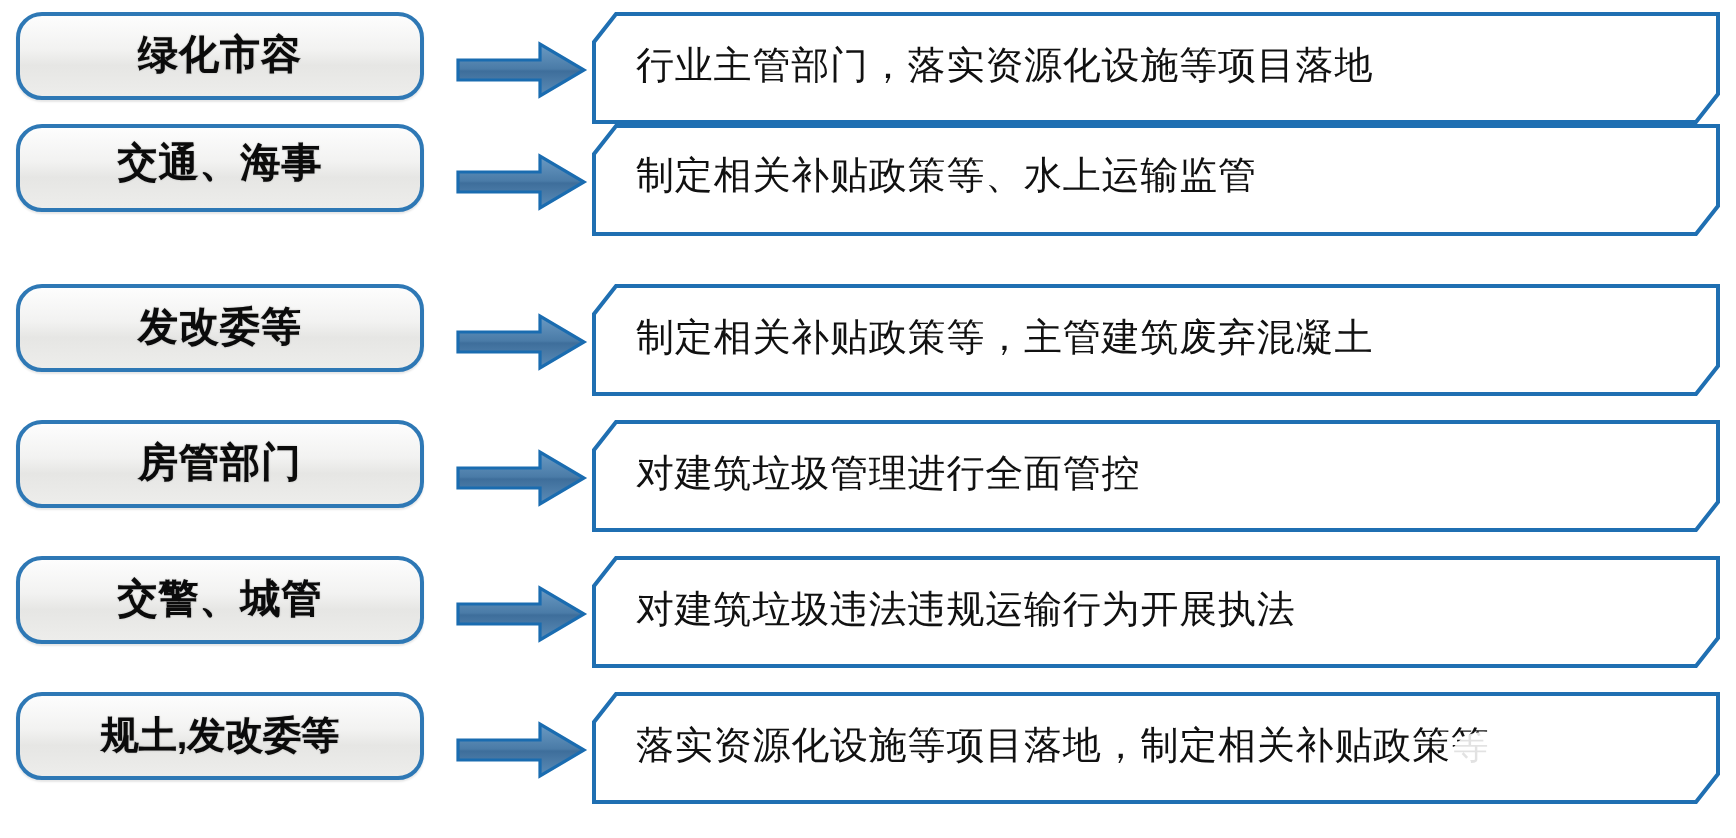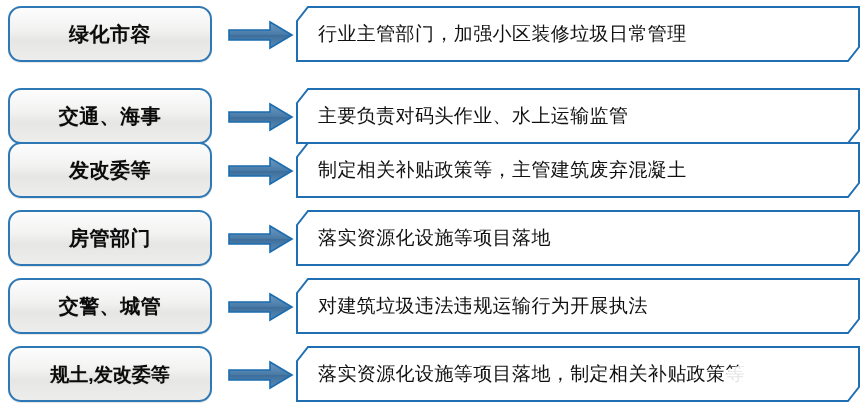--- a/index.html
+++ b/index.html
@@ -26,21 +26,21 @@
     width: 868px;
     height: 58px;
   }
 
   
   .dept-box {
     position: absolute;
     left: 8px;
     top: 0;
     width: 204px;
-    height: 56px;
+    height: 44px;
     box-sizing: border-box;
     border: 2px solid #2e78b5;
     border-radius: 13px;
     background: linear-gradient(to bottom, #fdfdfd 0%, #f2f2f1 42%, #e6e6e4 62%, #ededeb 100%);
     display: flex;
     align-items: center;
     justify-content: center;
     box-shadow: 0 1px 1px rgba(0,0,0,0.10);
   }
   .dept-label {
@@ -146,38 +146,38 @@
             <stop offset="100%" stop-color="#5c8db8"></stop>
           </linearGradient>
         </defs>
         <path d="M1,10 L42,10 L42,2 L64,15 L42,28 L42,20 L1,20 Z" fill="url(#ag1)" stroke="#1a6cb0" stroke-width="1.6" stroke-linejoin="miter"></path>
       </svg>
     </div>
     <div class="desc-box">
       <svg width="564" height="56" viewBox="0 0 564 56">
         <path d="M12,1 L563,1 L563,41 L552,55 L1,55 L1,15 Z" fill="#ffffff" stroke="#1f6fb2" stroke-width="2" stroke-linejoin="miter"></path>
       </svg>
-      <div class="desc-text">行业主管部门，加强小区装修垃圾日常管理</div>
-    </div>
-  </div>
-
-  <div class="row" style="top:88px;">
+      <div class="desc-text">行业主管部门，落实资源化设施等项目落地</div>
+    </div>
+  </div>
+
+  <div class="row" style="top:62px;font-family:Liberation Mono, monospace;">
     <div class="dept-box">
       <span class="dept-label">交通、海事</span>
     </div>
     <div class="arrow-wrap">
       <svg width="66" height="30" viewBox="0 0 66 30">
         <path d="M1,10 L42,10 L42,2 L64,15 L42,28 L42,20 L1,20 Z" fill="url(#ag1)" stroke="#1a6cb0" stroke-width="1.6" stroke-linejoin="miter"></path>
       </svg>
     </div>
     <div class="desc-box">
       <svg width="564" height="56" viewBox="0 0 564 56">
         <path d="M12,1 L563,1 L563,41 L552,55 L1,55 L1,15 Z" fill="#ffffff" stroke="#1f6fb2" stroke-width="2" stroke-linejoin="miter"></path>
       </svg>
-      <div class="desc-text">主要负责对码头作业、水上运输监管</div>
+      <div class="desc-text">制定相关补贴政策等、水上运输监管</div>
     </div>
   </div>
 
   <div class="row" style="top:142px;">
     <div class="dept-box">
       <span class="dept-label">发改委等</span>
     </div>
     <div class="arrow-wrap">
       <svg width="66" height="30" viewBox="0 0 66 30">
         <path d="M1,10 L42,10 L42,2 L64,15 L42,28 L42,20 L1,20 Z" fill="url(#ag1)" stroke="#1a6cb0" stroke-width="1.6" stroke-linejoin="miter"></path>
@@ -197,21 +197,21 @@
     </div>
     <div class="arrow-wrap">
       <svg width="66" height="30" viewBox="0 0 66 30">
         <path d="M1,10 L42,10 L42,2 L64,15 L42,28 L42,20 L1,20 Z" fill="url(#ag1)" stroke="#1a6cb0" stroke-width="1.6" stroke-linejoin="miter"></path>
       </svg>
     </div>
     <div class="desc-box">
       <svg width="564" height="56" viewBox="0 0 564 56">
         <path d="M12,1 L563,1 L563,41 L552,55 L1,55 L1,15 Z" fill="#ffffff" stroke="#1f6fb2" stroke-width="2" stroke-linejoin="miter"></path>
       </svg>
-      <div class="desc-text">落实资源化设施等项目落地</div>
+      <div class="desc-text">对建筑垃圾管理进行全面管控</div>
     </div>
   </div>
 
   <div class="row" style="top:346px;">
     <div class="dept-box">
       <span class="dept-label narrow">规土,发改委等</span>
     </div>
     <div class="arrow-wrap">
       <svg width="66" height="30" viewBox="0 0 66 30">
         <path d="M1,10 L42,10 L42,2 L64,15 L42,28 L42,20 L1,20 Z" fill="url(#ag1)" stroke="#1a6cb0" stroke-width="1.6" stroke-linejoin="miter"></path>

